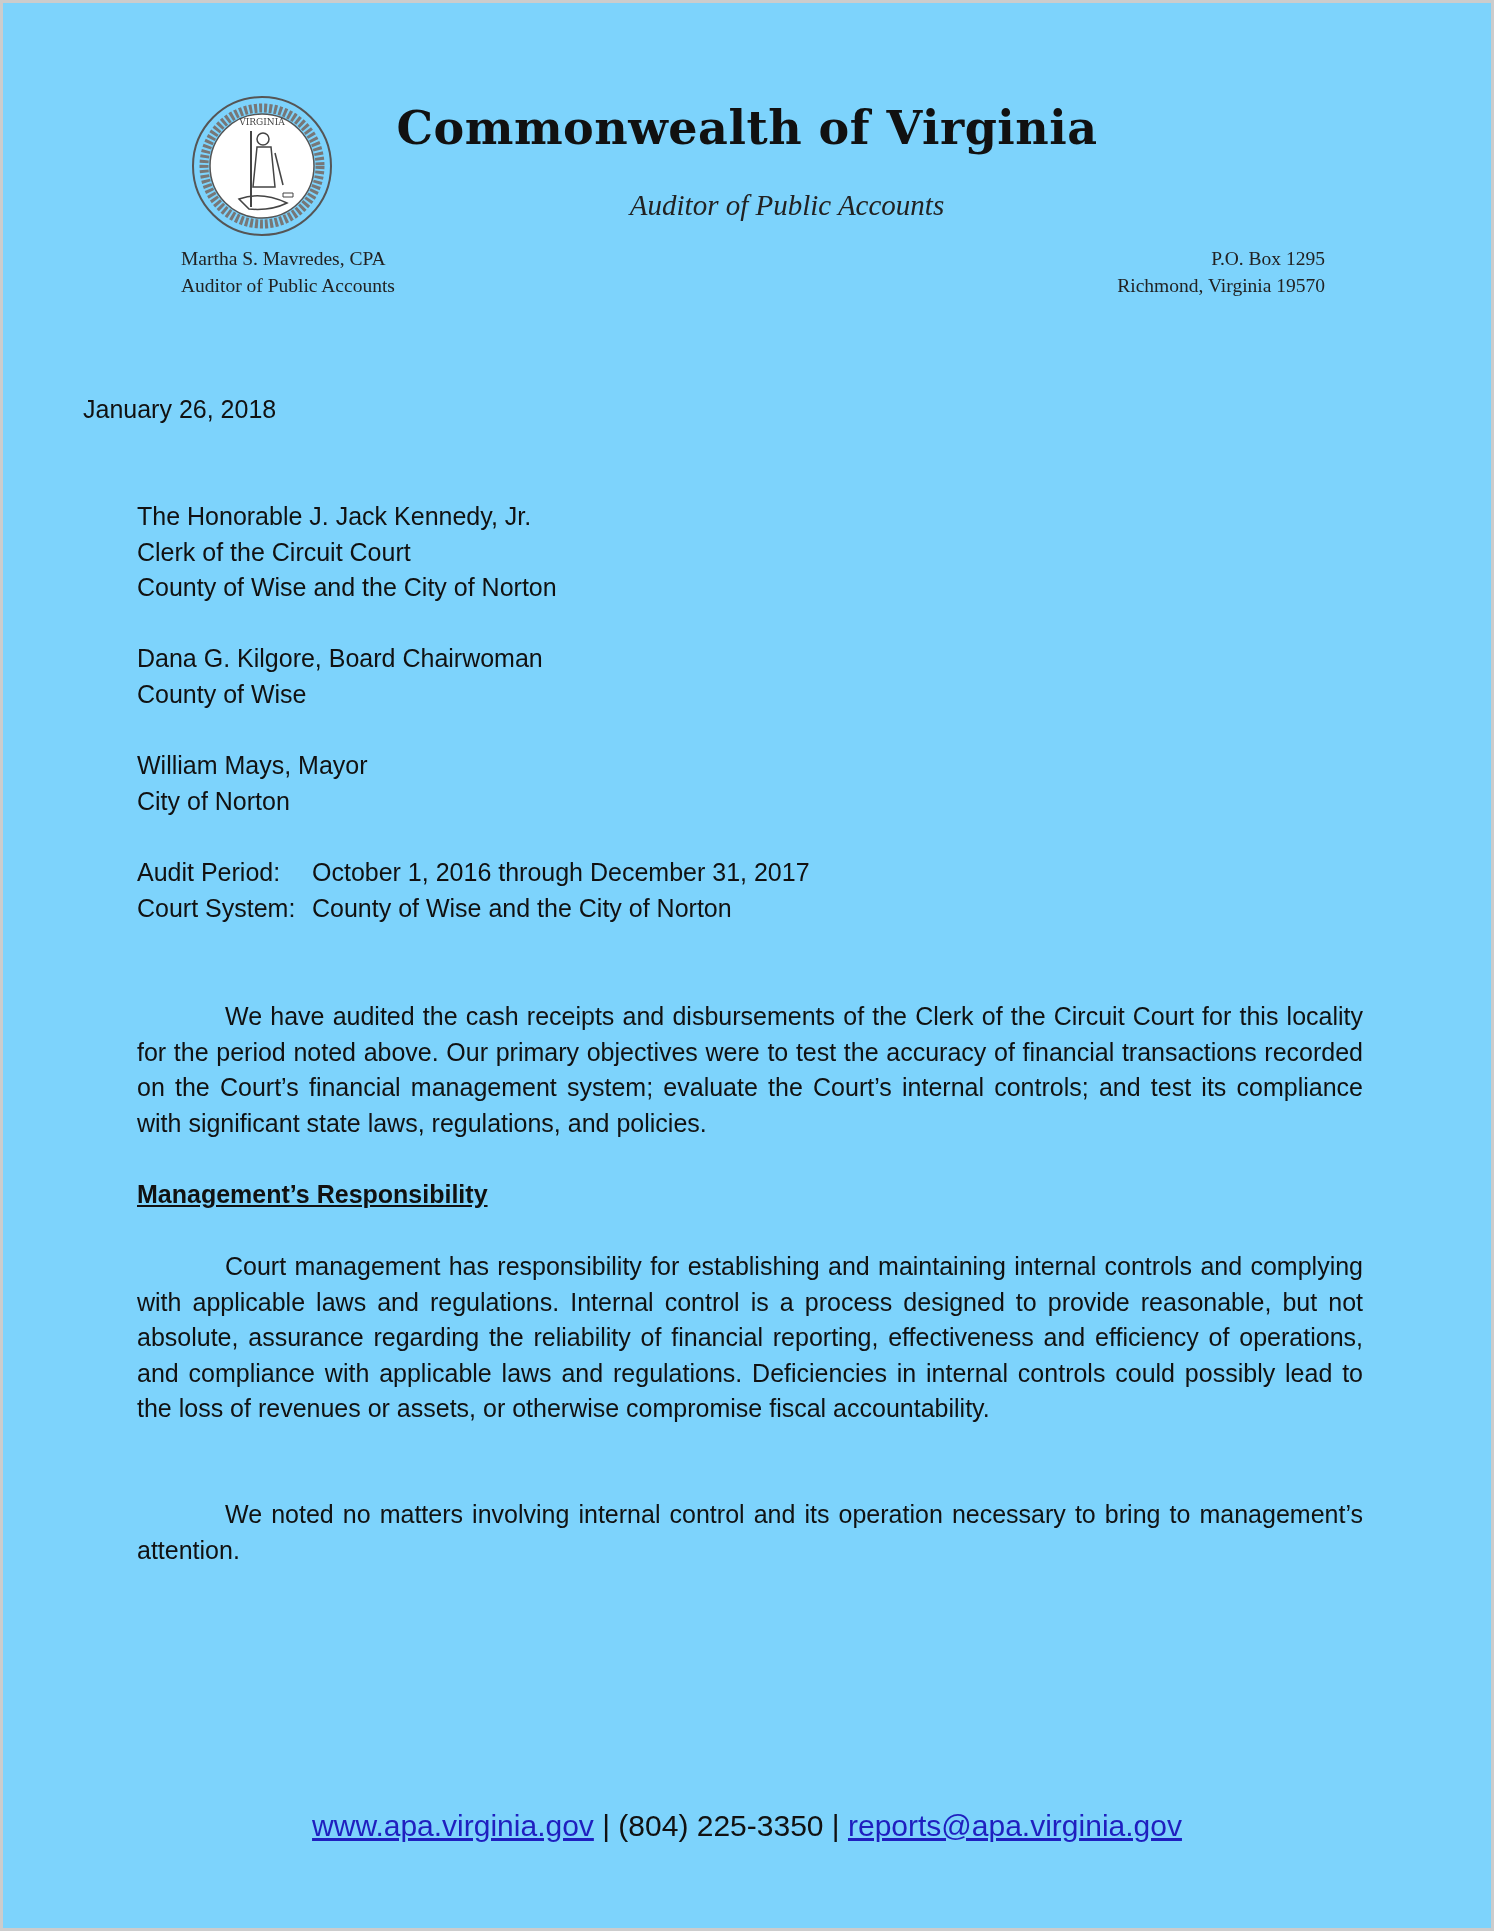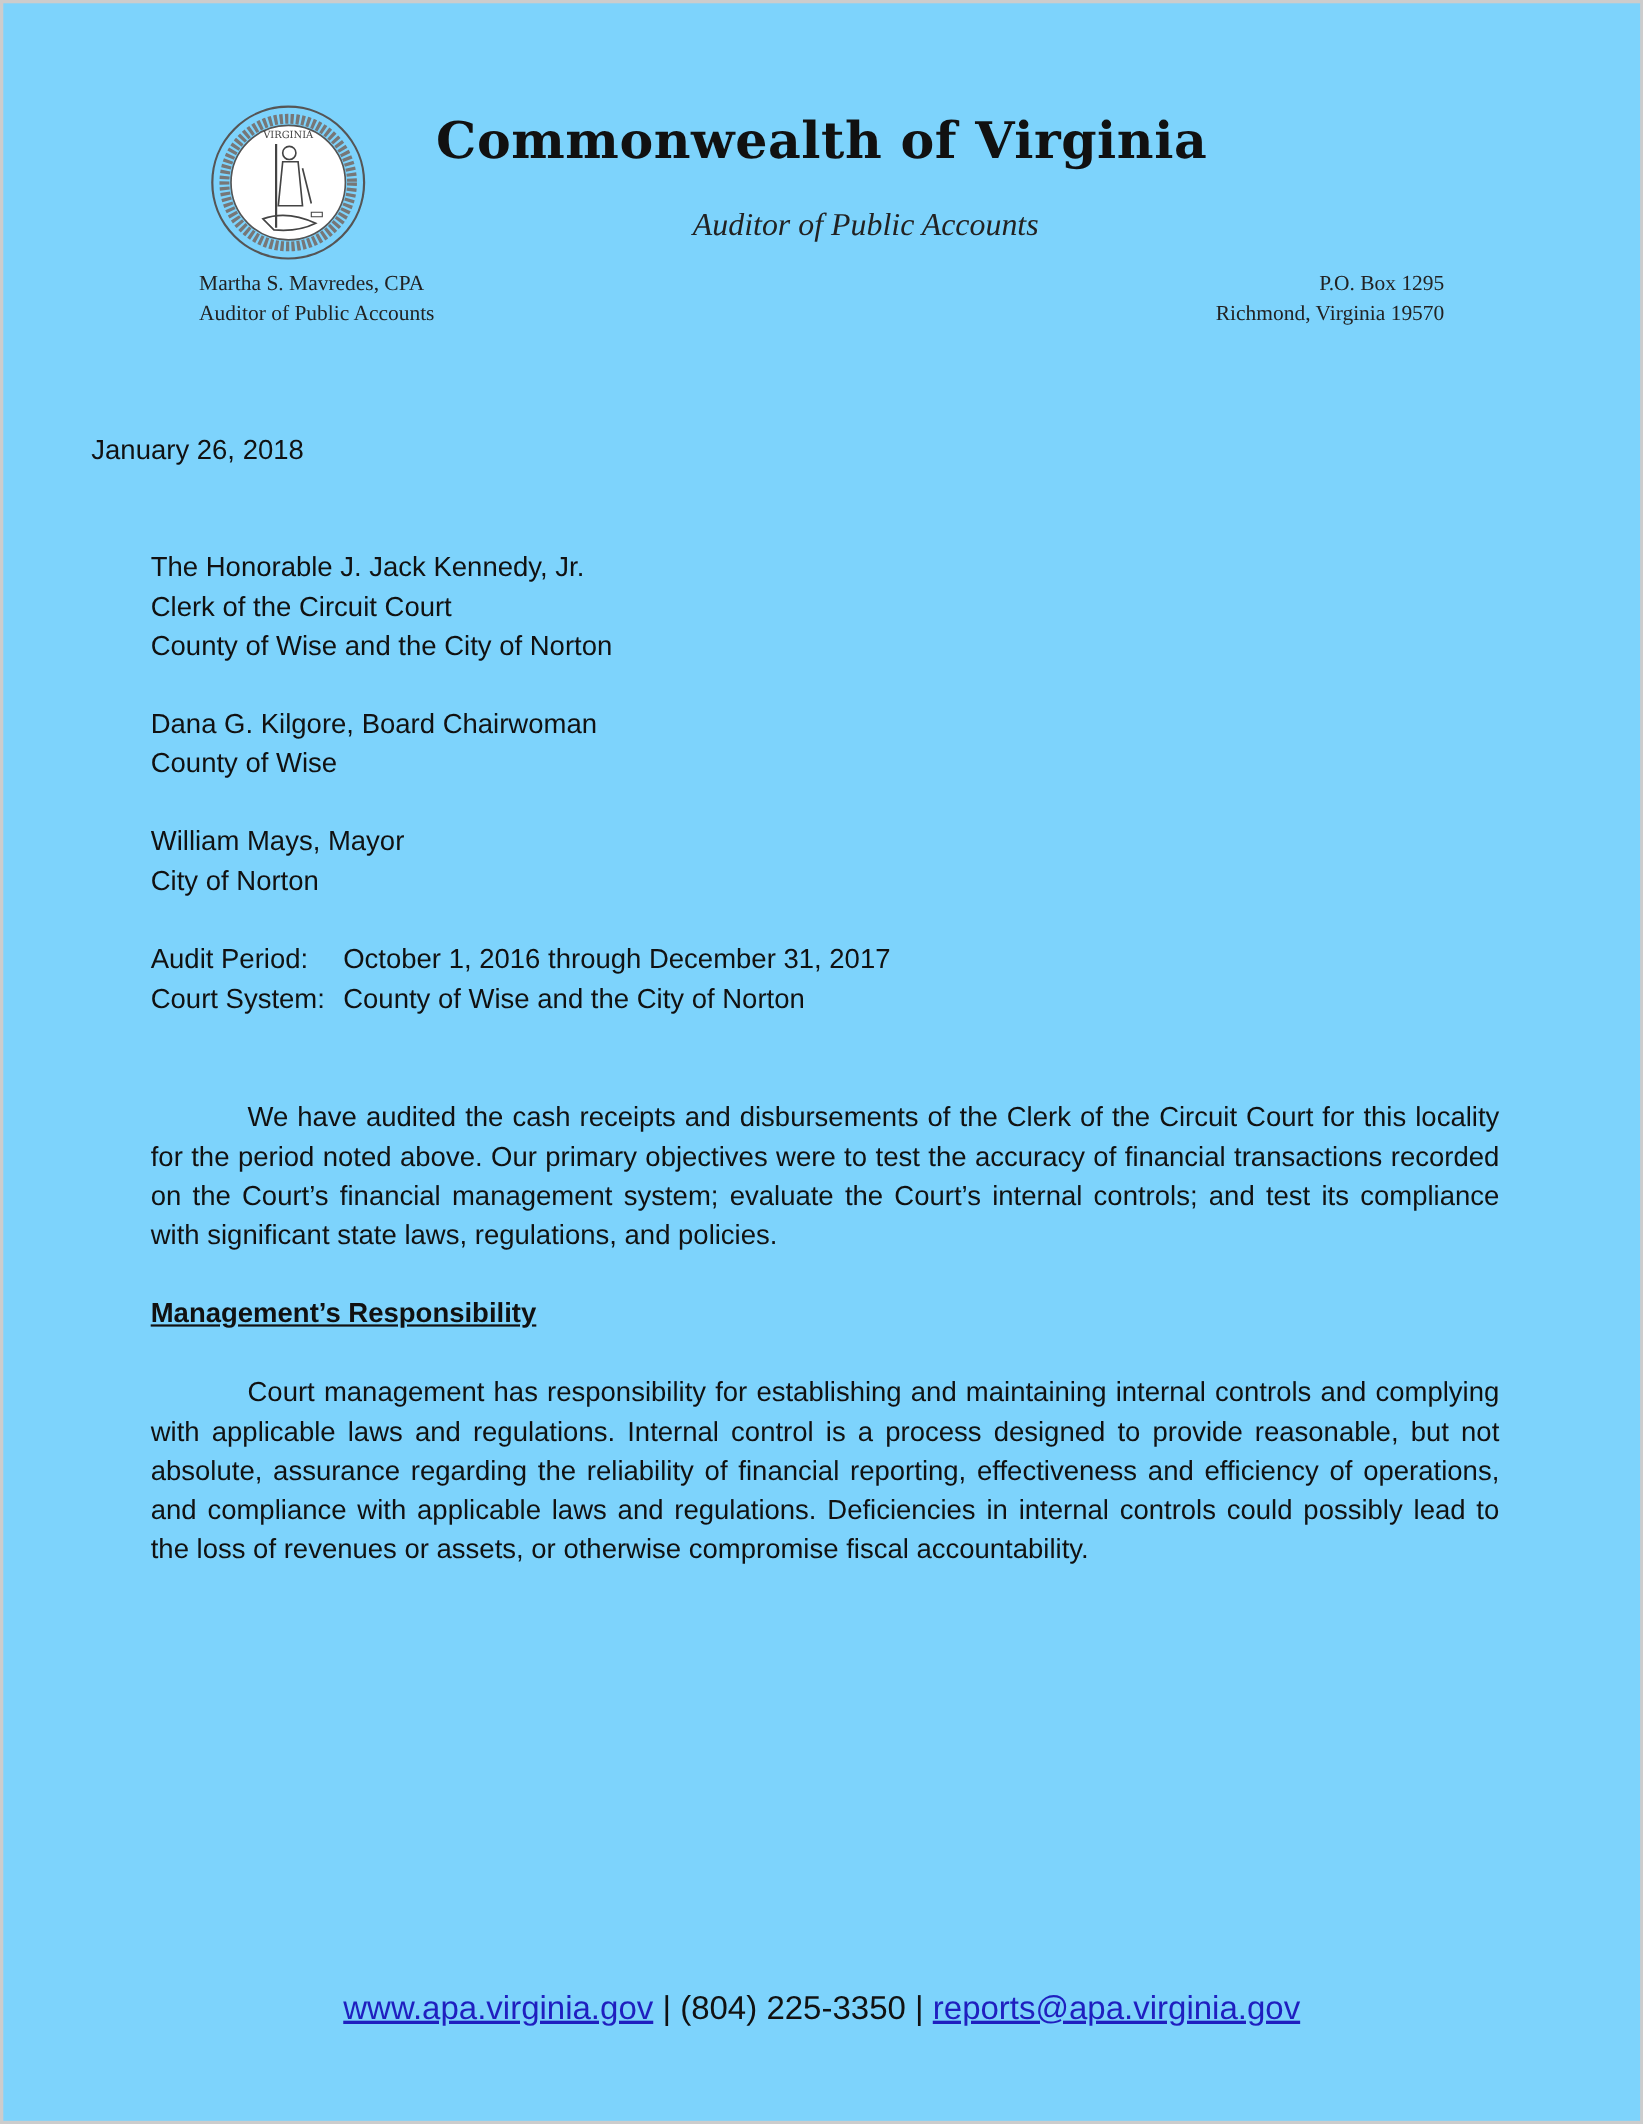--- a/index.html
+++ b/index.html
@@ -42,21 +42,21 @@
   }
   .hdr-left, .hdr-right {
     position: absolute;
     top: 242px;
     font-family: "Liberation Serif", serif;
     font-size: 19.5px;
     line-height: 27px;
     color: #222;
   }
   .hdr-left { left: 178px; }
-  .hdr-right { right: 178px; text-align: right; }
+  .hdr-right { right: 166px; text-align: right; }
 
   .body-text {
     font-family: "Liberation Sans", sans-serif;
     font-size: 25px;
     color: #111;
   }
   .date {
     position: absolute;
     left: 0; right: 0; top: 392px;
     text-align: left;
@@ -152,20 +152,21 @@
       <span>County of Wise and the City of Norton</span>
     </div>
   </div>
 
   <div class="para body-text" style="top:996px;">We have audited the cash receipts and disbursements of the Clerk of the Circuit Court for this locality for the period noted above.  Our primary objectives were to test the accuracy of financial transactions recorded on the Court’s financial management system; evaluate the Court’s internal controls; and test its compliance with significant state laws, regulations, and policies.</div>
 
   <div class="heading body-text">Management’s Responsibility</div>
 
   <div class="para body-text" style="top:1246px;">Court management has responsibility for establishing and maintaining internal controls and complying with applicable laws and regulations.  Internal control is a process designed to provide reasonable, but not absolute, assurance regarding the reliability of financial reporting, effectiveness and efficiency of operations, and compliance with applicable laws and regulations.  Deficiencies in internal controls could possibly lead to the loss of revenues or assets, or otherwise compromise fiscal accountability.</div>
 
+  <div class="para body-text" style="top:1494px;">We noted no matters involving internal control and its operation necessary to bring to management’s attention.</div>
 
   <div class="footer">
     <a>www.apa.virginia.gov</a>
     <span>|</span>
     <span>(804) 225-3350</span>
     <span>|</span>
     <a>reports@apa.virginia.gov</a>
   </div>
 </div>
 

